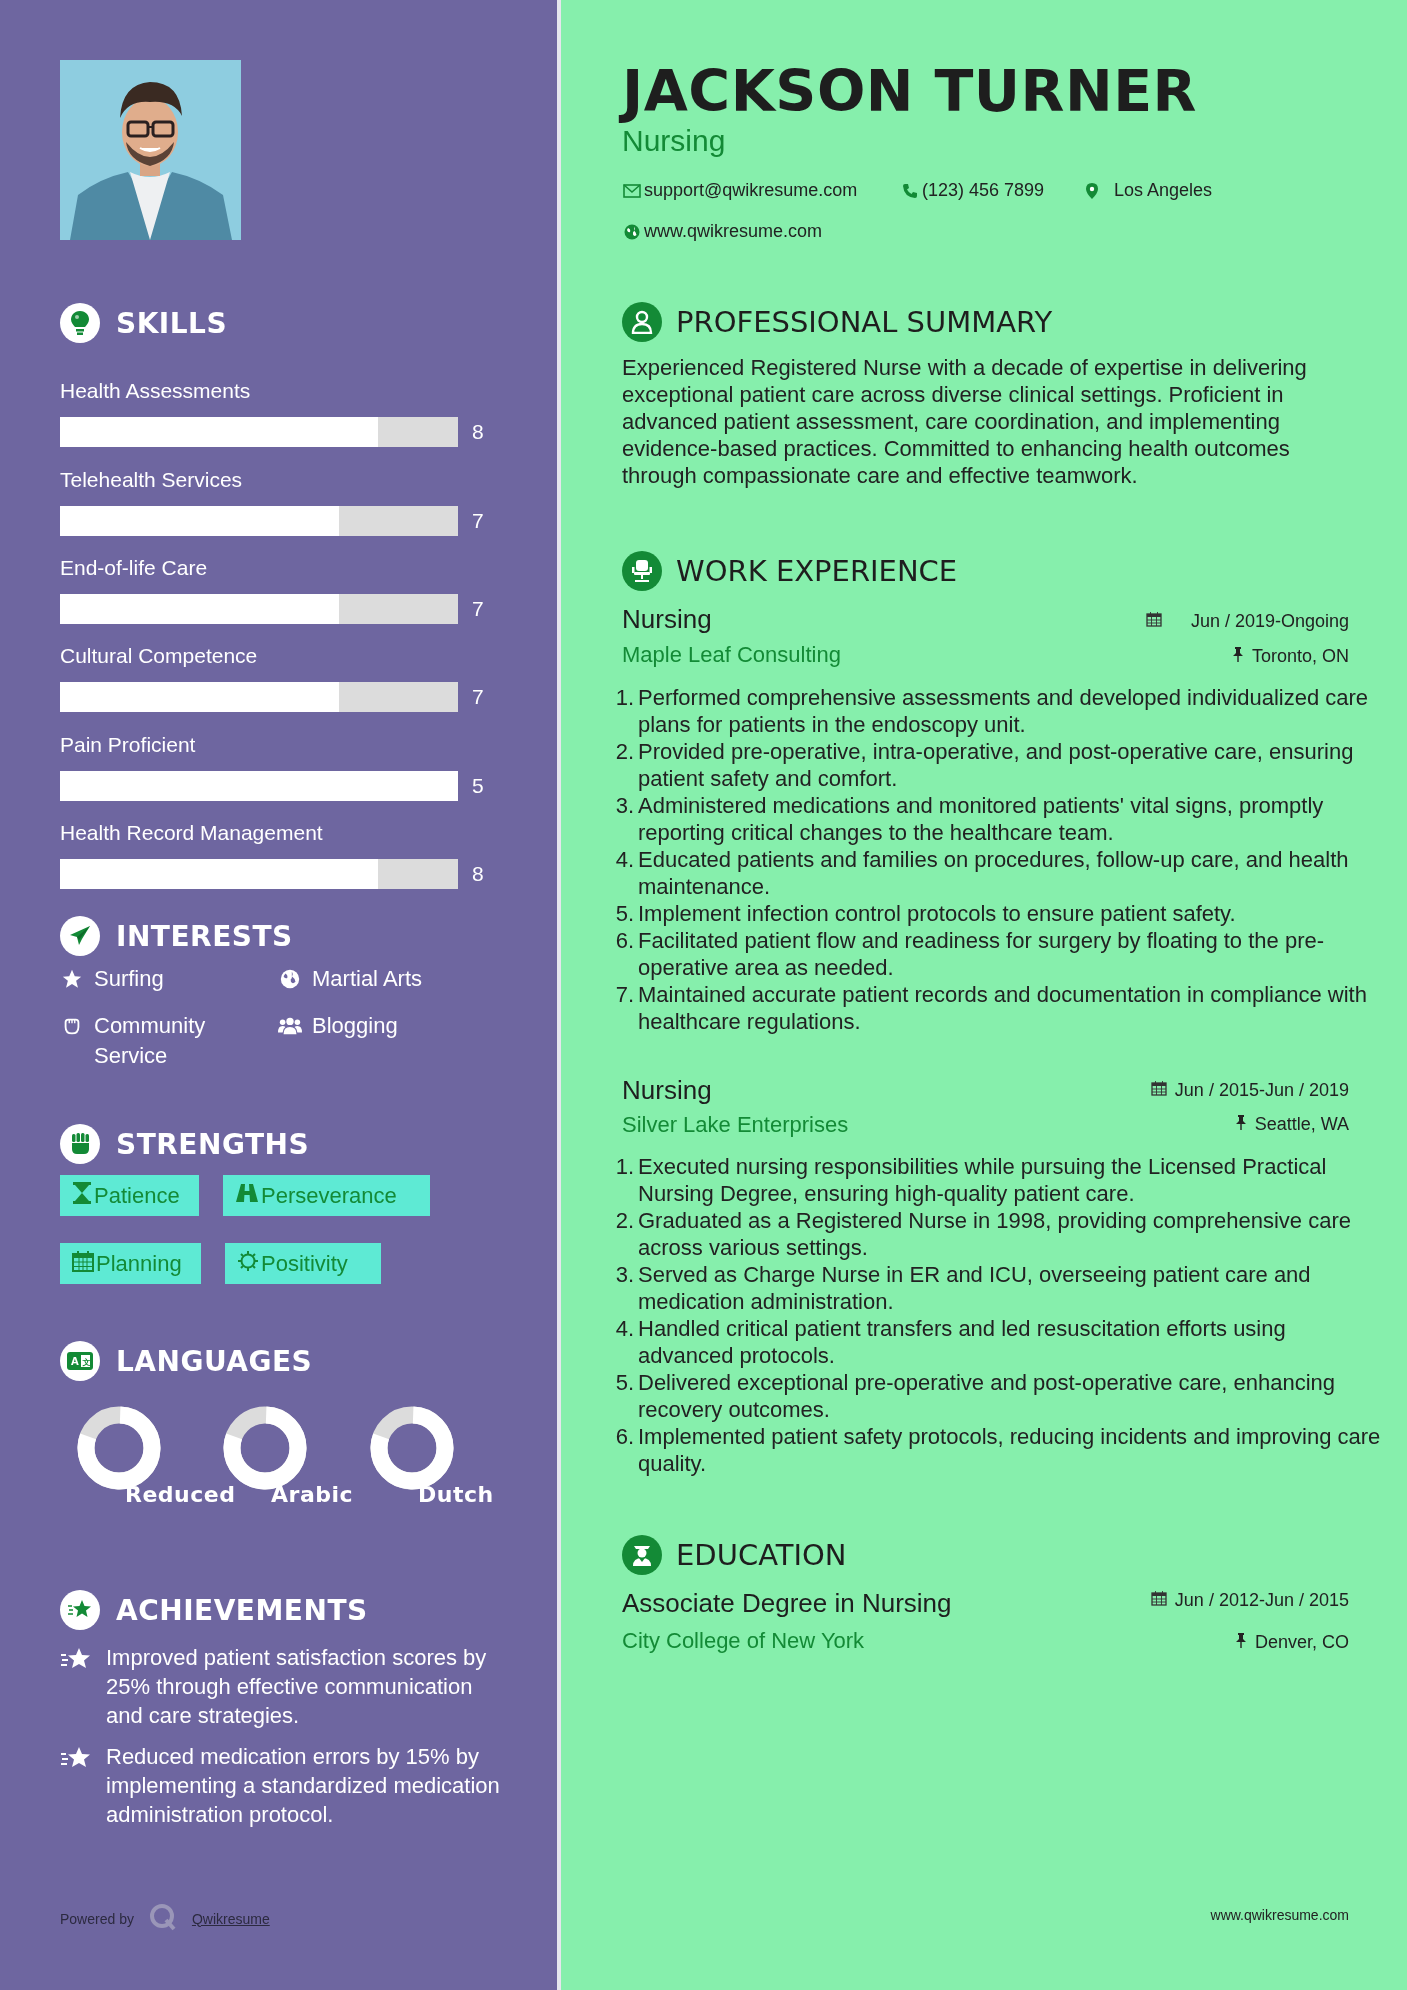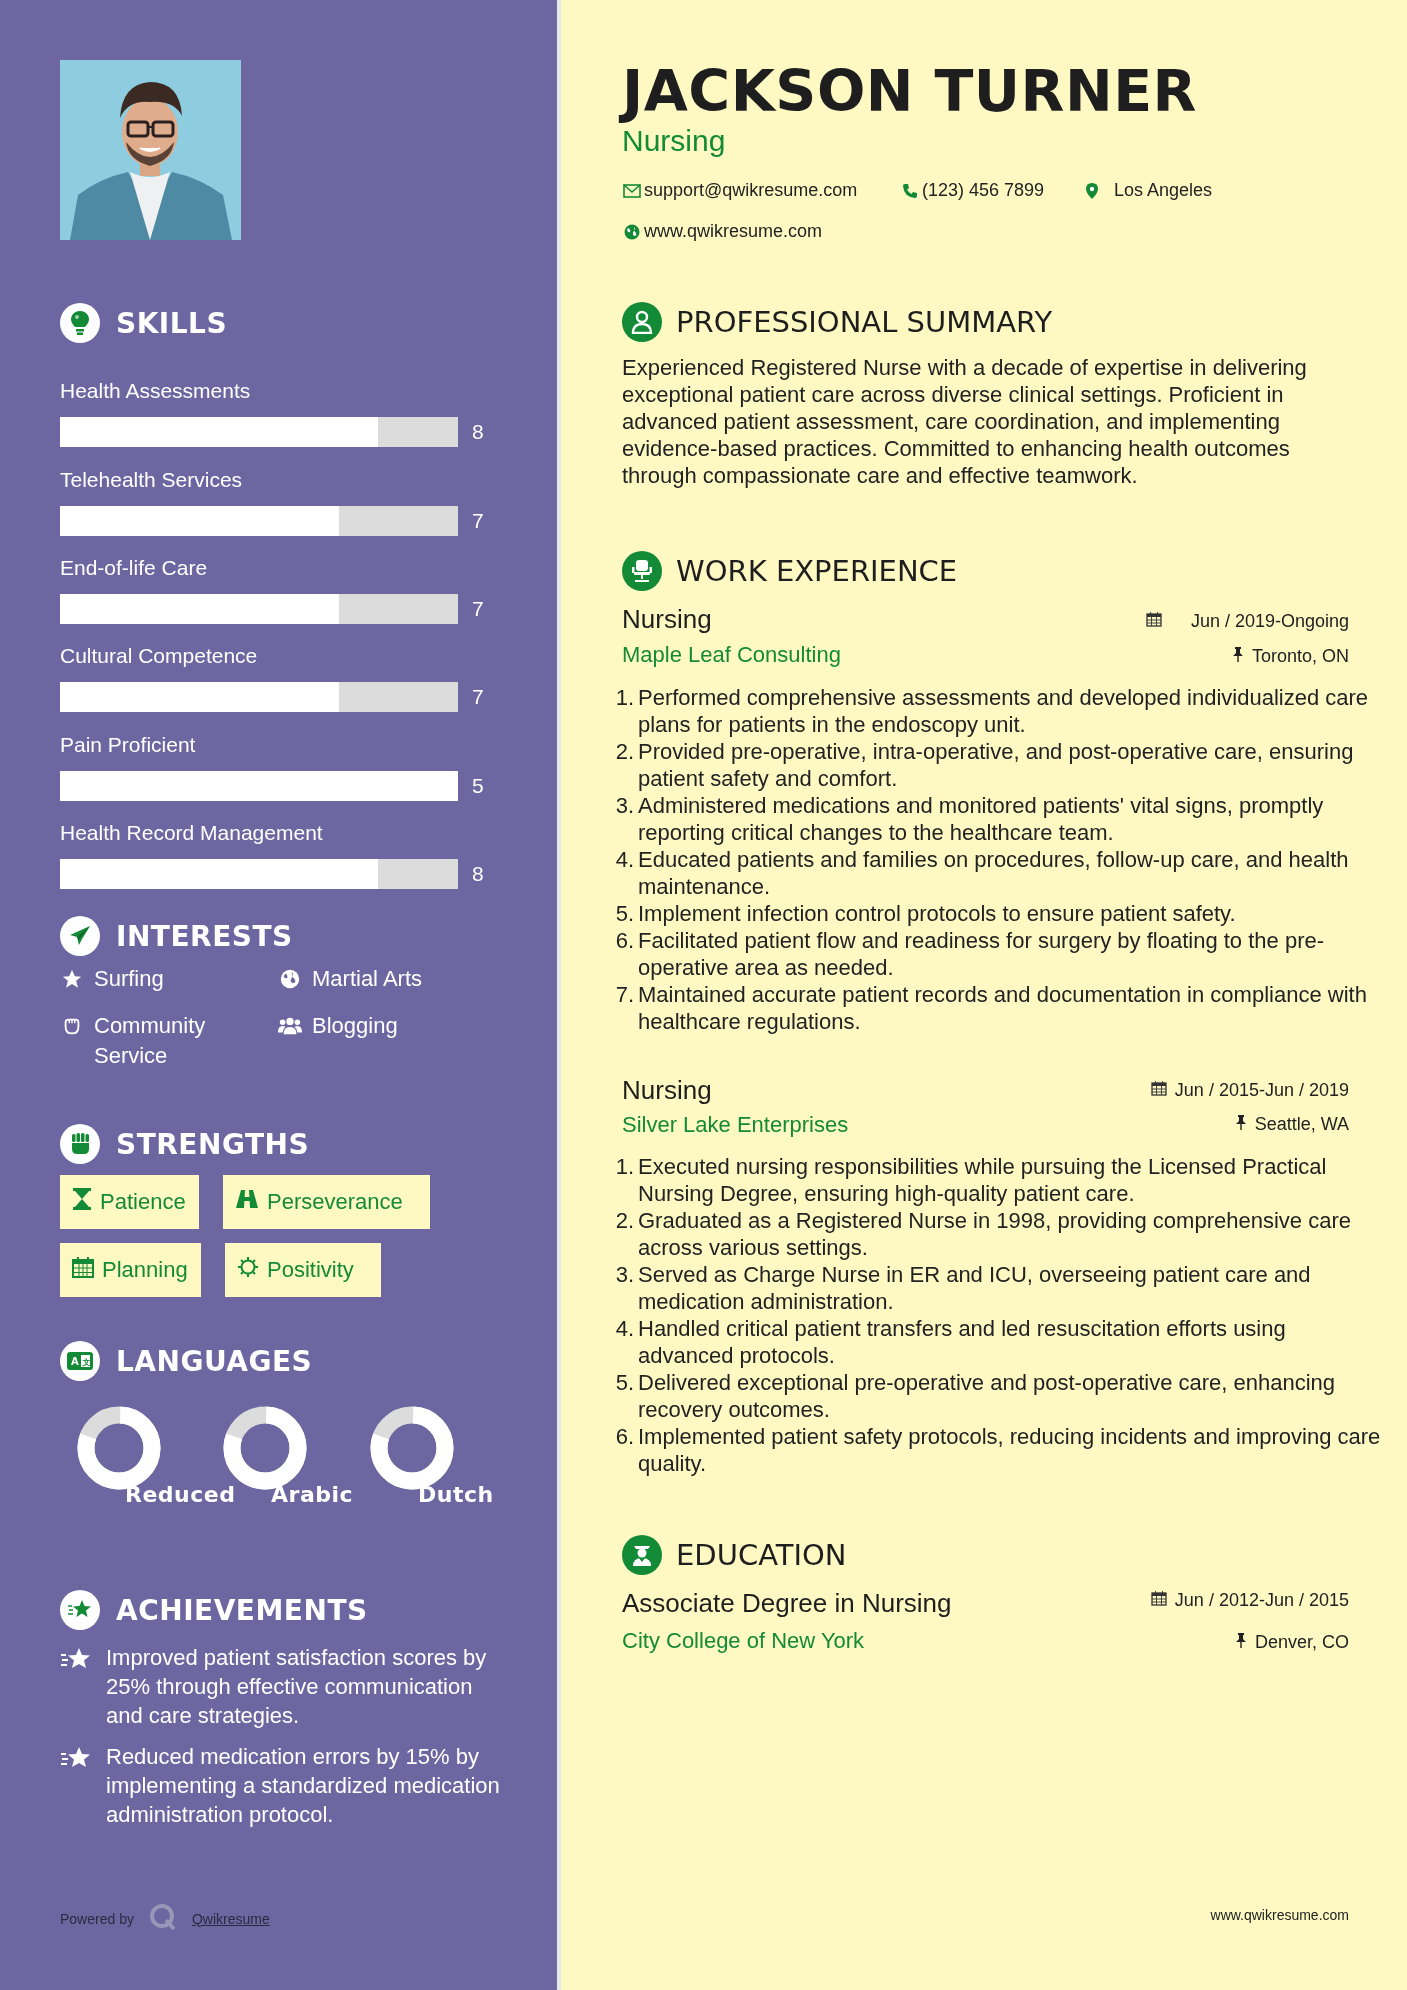--- a/index.html
+++ b/index.html
@@ -1,39 +1,39 @@
 <!DOCTYPE html>
 <html><head>
 <meta charset="utf-8">
 <style>
   * { box-sizing: border-box; margin: 0; padding: 0; }
   html, body { width: 1407px; height: 1990px; background: #ffffff; overflow: hidden; }
   body { font-family: "Liberation Sans", "DejaVu Sans", sans-serif; color: #222; position: relative; }
 
   .sidebar { position: absolute; left: 0; top: 0; width: 557px; height: 1990px; background: #6e66a0; color: #fff; }
   .sidebar-edge { position: absolute; left: 557px; top: 0; width: 4px; height: 1990px; background: #e6e6ee; }
-  .main { position: absolute; left: 561px; top: 0; right: 0; height: 1990px; background: #fef9c3; }
+  .main { position: absolute; left: 561px; top: 0; right: 0; height: 1990px; background: #86efac; }
 
   .photo { position: absolute; left: 60px; top: 60px; width: 181px; height: 180px; background: #8ecde0; overflow: hidden; }
 
   .side-heading { position: absolute; left: 60px; display: flex; align-items: center; gap: 16px; }
   .side-heading .circle { width: 40px; height: 40px; border-radius: 50%; background: #fff; display: flex; align-items: center; justify-content: center; }
   .side-heading .title { font-family: "DejaVu Sans", sans-serif; font-weight: bold; font-size: 28px; letter-spacing: 0.5px; color: #fff; }
 
   .skill { position: absolute; left: 60px; width: 460px; margin-top: 24px; }
   .skill .label { font-size: 21px; color: #fff; }
   .skill .bar-row { display: flex; align-items: center; margin-top: 14px; }
   .skill .bar { width: 398px; height: 30px; background: #dcdcdc; position: relative; }
   .skill .fill { position: absolute; left: 0; top: 0; height: 100%; background: #fff; }
   .skill .val { margin-left: 14px; font-size: 21px; color: #fff; }
 
   .interest { position: absolute; display: flex; align-items: flex-start; gap: 10px; font-size: 22px; color: #fff; line-height: 30px; }
   .interest .ico { width: 24px; height: 30px; display: flex; align-items: center; justify-content: center; }
 
-  .strength { position: absolute; height: 54px; background: #fef9c3; display: flex; align-items: center; gap: 8px; padding: 0 12px; color: #138a36; font-size: 22px; }
+  .strength { position: absolute; height: 41px; background: #5eead4; display: flex; align-items: center; gap: 2px; padding: 0 12px; color: #138a36; font-size: 22px; }
 
   .lang { position: absolute; width: 110px; text-align: center; }
   .lang .donut { width: 84px; height: 84px; margin: 0 auto; }
   .lang .name { font-size: 22px; color: #fff; margin-top: 18px; }
 
   .ach { position: absolute; left: 60px; width: 440px; display: flex; gap: 12px; }
   .ach .ico { width: 34px; flex: none; padding-top: 2px; }
   .ach .text { font-size: 22px; line-height: 29px; color: #fff; }
 
   .powered { position: absolute; left: 60px; top: 1902px; display: flex; align-items: center; gap: 14px; font-size: 14px; color: #2c2a40; }

